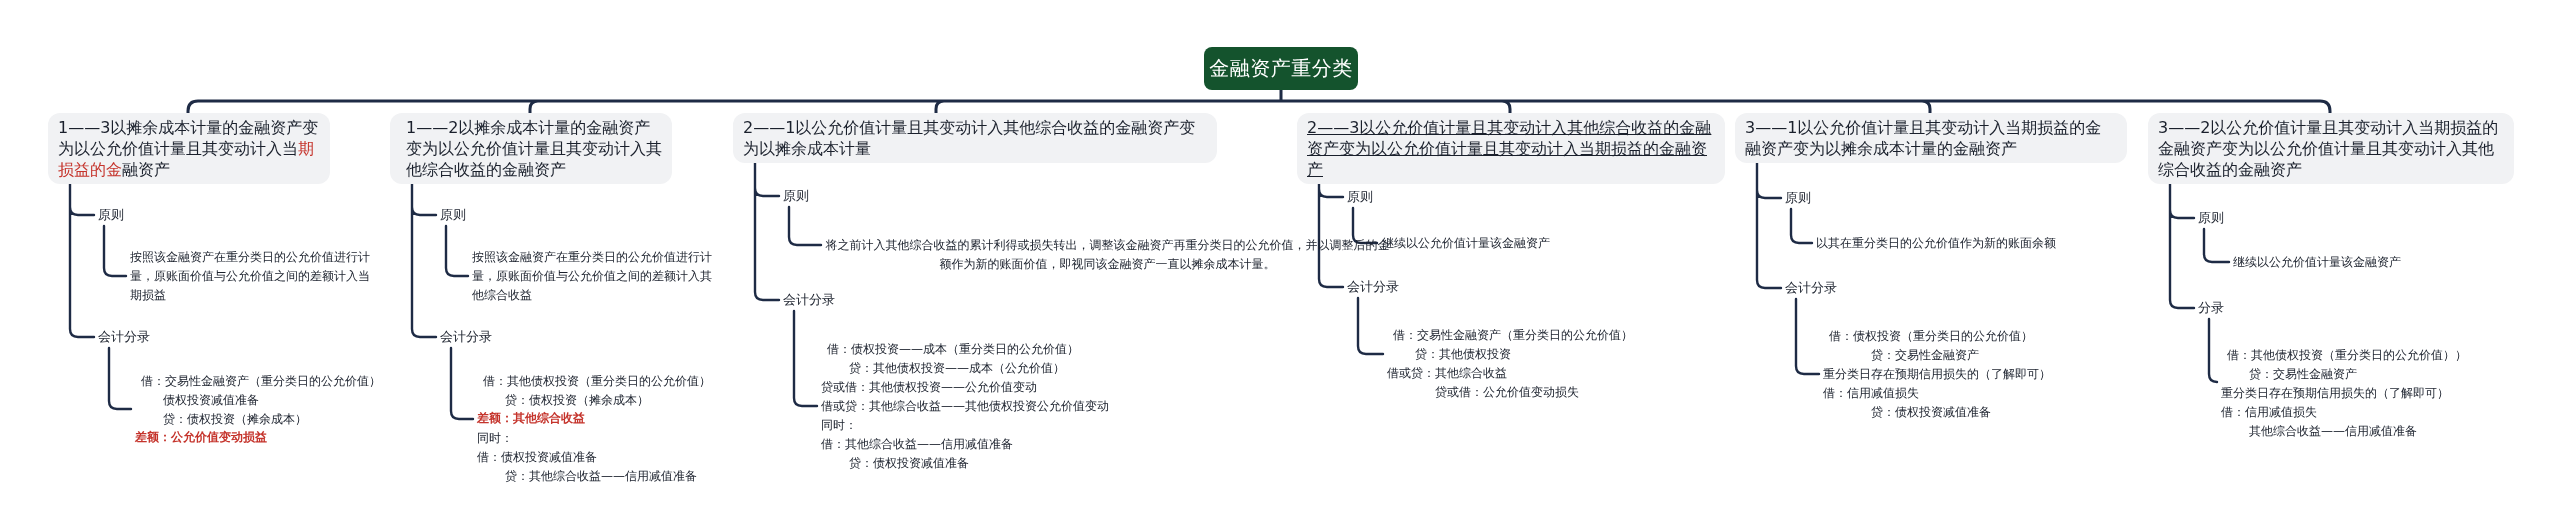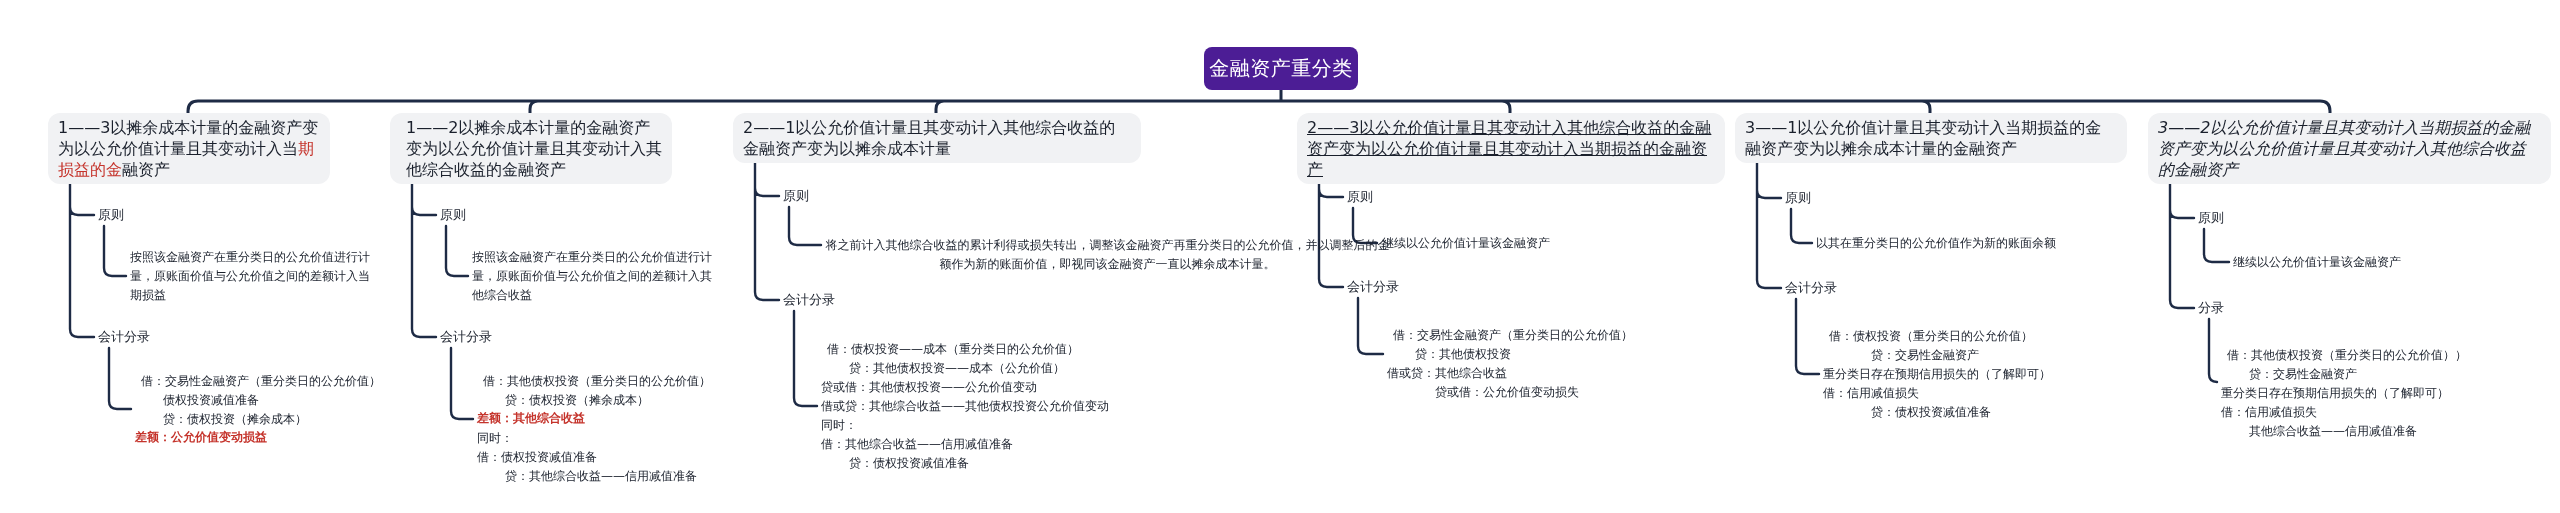--- a/index.html
+++ b/index.html
@@ -6,21 +6,21 @@
   body{
     width:2560px;height:513px;position:relative;overflow:hidden;
     background:#ffffff;
     font-family:"DejaVu Sans","Liberation Sans",sans-serif;
     color:#1a202c;
   }
   .stage{position:absolute;inset:0;width:2560px;height:513px;}
   svg.wires{position:absolute;left:0;top:0;width:2560px;height:513px;pointer-events:none;}
   .root-node{
     position:absolute;left:1204px;top:47px;width:154px;height:43px;
-    background:#4c1d95;border-radius:8px;color:#ffffff;
+    background:#14532d;border-radius:8px;color:#ffffff;
     display:flex;align-items:center;justify-content:center;
     font-size:20px;letter-spacing:.5px;
   }
   .topic{
     position:absolute;top:113px;box-sizing:border-box;
     background:#f1f2f4;border-radius:12px;
     padding:4px 10px;font-size:16px;line-height:21px;color:#1a202c;
   }
   .topic .red{color:#c5342c;}
   .lab{
@@ -98,21 +98,21 @@
   <div class="lab" style="left:440px;top:329px;">会计分录</div>
   <div class="entries" style="left:477px;top:372px;">
     <div class="ea">借：其他债权投资（重分类日的公允价值）</div>
     <div class="eb">贷：债权投资（摊余成本）</div>
     <div class="e red">差额：其他综合收益</div>
     <div class="e">同时：</div>
     <div class="e">借：债权投资减值准备</div>
     <div class="eb">贷：其他综合收益——信用减值准备</div>
   </div>
 
-  <div class="topic" style="left:733px;width:408px;"><span>2——1以公允价值计量且其变动计入其他综合收益的金融资产变为以摊余成本计量</span></div>
+  <div class="topic" style="left:733px;width:484px;"><span>2——1以公允价值计量且其变动计入其他综合收益的金融资产变为以摊余成本计量</span></div>
   <div class="lab" style="left:783px;top:188px;">原则</div>
   <div class="ptext" style="left:825px;top:236px;width:565px;text-align:center;">将之前计入其他综合收益的累计利得或损失转出，调整该金融资产再重分类日的公允价值，并以调整后的金额作为新的账面价值，即视同该金融资产一直以摊余成本计量。</div>
   <div class="lab" style="left:783px;top:292px;">会计分录</div>
   <div class="entries" style="left:821px;top:340px;">
     <div class="ea">借：债权投资——成本（重分类日的公允价值）</div>
     <div class="eb">贷：其他债权投资——成本（公允价值）</div>
     <div class="e">贷或借：其他债权投资——公允价值变动</div>
     <div class="e">借或贷：其他综合收益——其他债权投资公允价值变动</div>
     <div class="e">同时：</div>
     <div class="e">借：其他综合收益——信用减值准备</div>
@@ -135,21 +135,21 @@
   <div class="ptext nowrap" style="left:1816px;top:234px;">以其在重分类日的公允价值作为新的账面余额</div>
   <div class="lab" style="left:1785px;top:280px;">会计分录</div>
   <div class="entries" style="left:1823px;top:327px;">
     <div class="ea">借：债权投资（重分类日的公允价值）</div>
     <div class="ec">贷：交易性金融资产</div>
     <div class="e">重分类日存在预期信用损失的（了解即可）</div>
     <div class="e">借：信用减值损失</div>
     <div class="ec">贷：债权投资减值准备</div>
   </div>
 
-  <div class="topic" style="left:2148px;width:403px;font-style:italic;"><span>3——2以公允价值计量且其变动计入当期损益的金融资产变为以公允价值计量且其变动计入其他综合收益的金融资产</span></div>
+  <div class="topic" style="left:2148px;width:366px;"><span>3——2以公允价值计量且其变动计入当期损益的金融资产变为以公允价值计量且其变动计入其他综合收益的金融资产</span></div>
   <div class="lab" style="left:2198px;top:210px;">原则</div>
   <div class="ptext nowrap" style="left:2233px;top:253px;">继续以公允价值计量该金融资产</div>
   <div class="lab" style="left:2198px;top:300px;">分录</div>
   <div class="entries" style="left:2221px;top:346px;">
     <div class="ea">借：其他债权投资（重分类日的公允价值））</div>
     <div class="eb">贷：交易性金融资产</div>
     <div class="e">重分类日存在预期信用损失的（了解即可）</div>
     <div class="e">借：信用减值损失</div>
     <div class="eb">其他综合收益——信用减值准备</div>
   </div>

